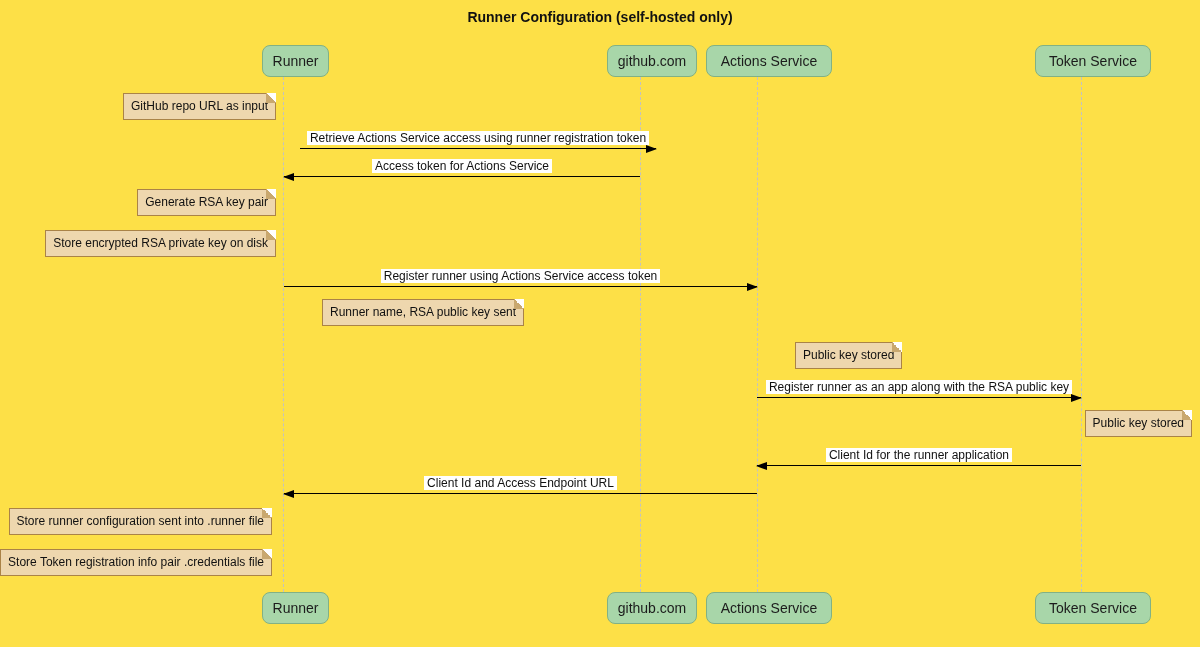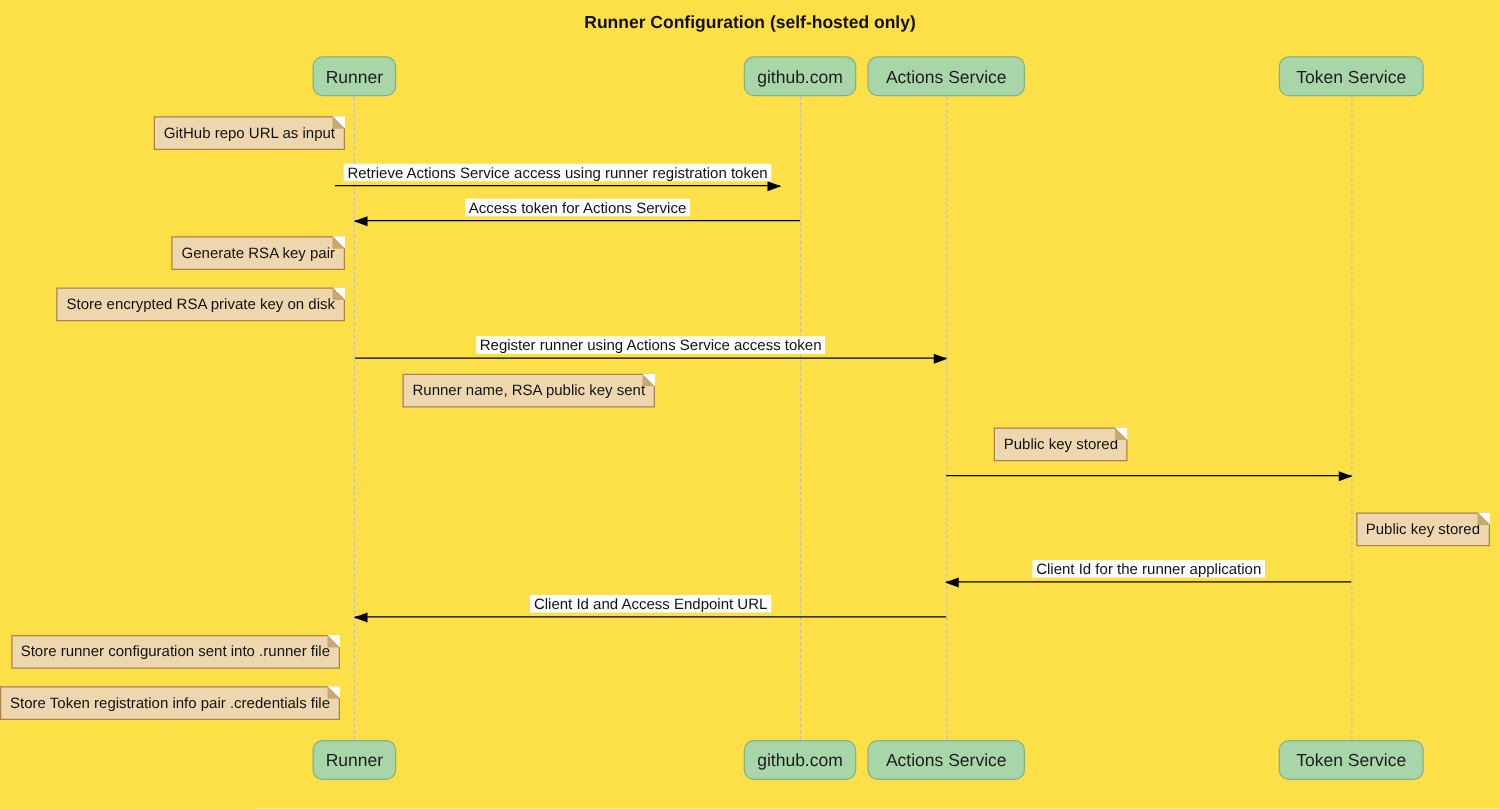--- a/index.html
+++ b/index.html
@@ -13,21 +13,21 @@
     font-size:14px;font-weight:bold;color:#111;
   }
   .lifeline{
     position:absolute;top:77px;height:515px;width:0;
     border-left:1px dashed #c2c2c2;
   }
   .participant{
     position:absolute;height:32px;box-sizing:border-box;
     background:#a8d6a9;border:1px solid #82b184;border-radius:8px;
     display:flex;align-items:center;justify-content:center;
-    font-size:14px;color:#1c1c1c;white-space:nowrap;
+    font-size:14px;color:#1c1c1c;white-space:nowrap;margin-left:12px;
   }
   .message{position:absolute;}
   .msg-label{
     text-align:center;font-size:12px;line-height:14px;margin-bottom:3px;
     white-space:nowrap;color:#111;
   }
   .msg-label span{background:#ffffff;padding:0 3px;}
   .msg-line{position:relative;height:0;border-top:1px solid #000;}
   .msg-line.arrow-right::after{
     content:"";position:absolute;right:-1px;top:-4px;width:0;height:0;
@@ -82,33 +82,34 @@
   <div class="participant" style="left:595px;top:592px;width:90px">
       <span>github.com</span>
     </div>
   <div class="participant" style="left:694px;top:592px;width:126px">
       <span>Actions Service</span>
     </div>
   <div class="participant" style="left:1023px;top:592px;width:116px">
       <span>Token Service</span>
     </div>
 
-  <div class="message" style="left:268px;top:131px;width:356px">
+  <div class="message" style="left:300px;top:131px;width:356px">
     <div class="msg-label"><span>Retrieve Actions Service access using runner registration token</span></div>
     <div class="msg-line arrow-right"></div>
   </div>
   <div class="message" style="left:284px;top:159px;width:356px">
     <div class="msg-label"><span>Access token for Actions Service</span></div>
     <div class="msg-line arrow-left"></div>
   </div>
   <div class="message" style="left:284px;top:269px;width:473px">
     <div class="msg-label"><span>Register runner using Actions Service access token</span></div>
     <div class="msg-line arrow-right"></div>
   </div>
   <div class="message" style="left:757px;top:380px;width:324px">
+    <div class="msg-label"><span>Register runner as an app along with the RSA public key</span></div>
     <div class="msg-line arrow-right"></div>
   </div>
   <div class="message" style="left:757px;top:448px;width:324px">
     <div class="msg-label"><span>Client Id for the runner application</span></div>
     <div class="msg-line arrow-left"></div>
   </div>
   <div class="message" style="left:284px;top:476px;width:473px">
     <div class="msg-label"><span>Client Id and Access Endpoint URL</span></div>
     <div class="msg-line arrow-left"></div>
   </div>

